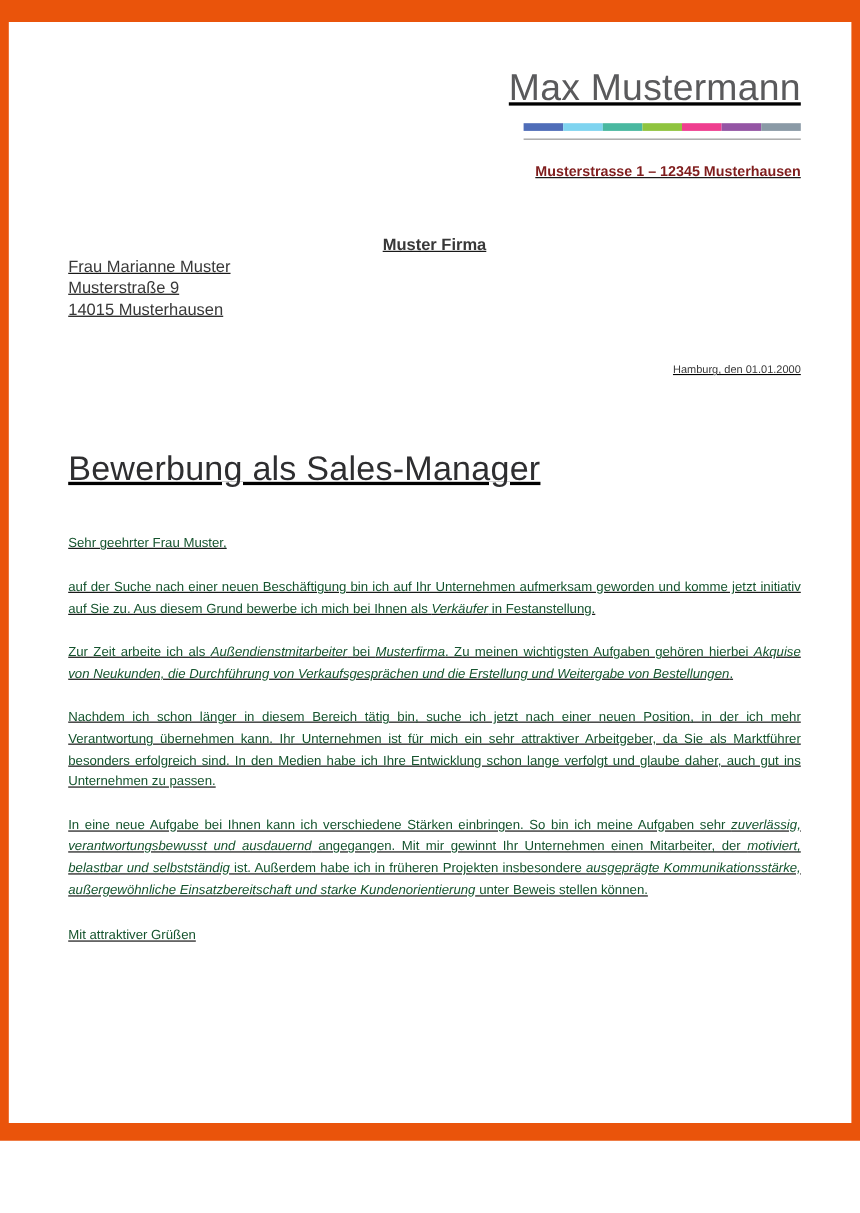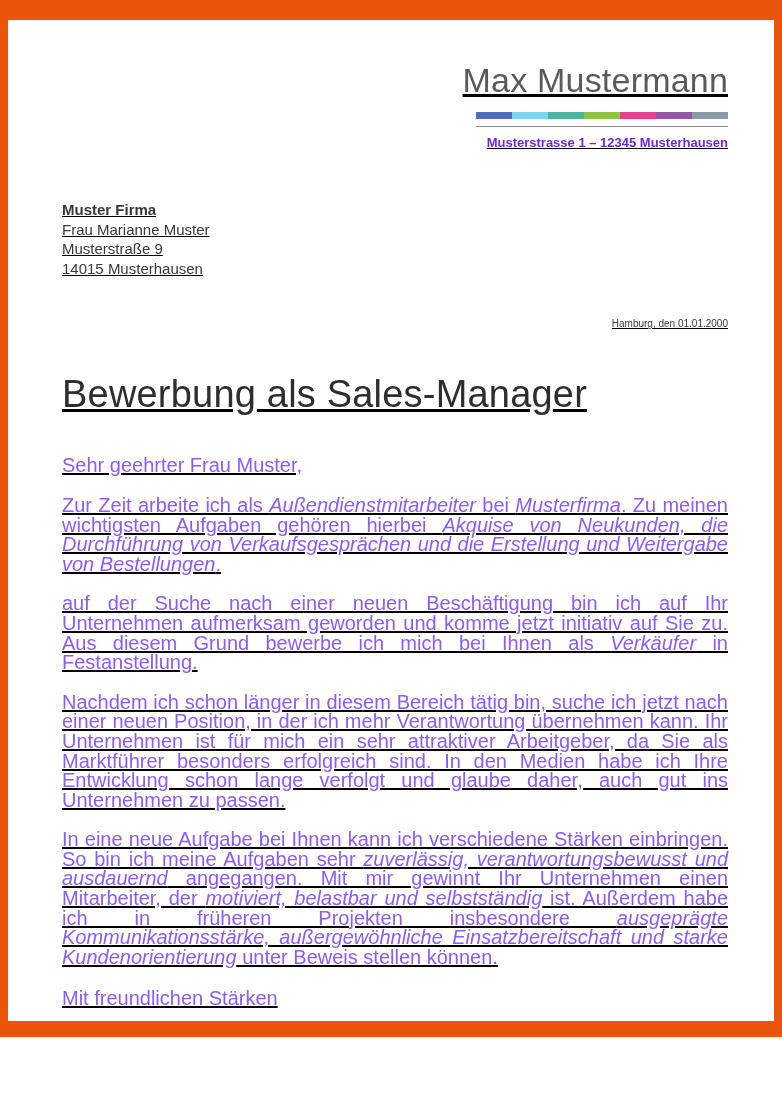--- a/index.html
+++ b/index.html
@@ -42,41 +42,41 @@
     width:252px; height:7px;
     display:flex;
   }
   .stripe-seg { flex:1 1 0; height:100%; }
   .rule {
     margin:7px 0 0 auto;
     width:252px;
     border-top:1px solid #8d8d8d;
   }
   .addr {
-    margin-top:8px;
+    margin-top:21px;
     font-size:13px;
     font-weight:bold;
-    color:#6d28d9;
+    color:#7f1d1d;
   }
   
   .recipient { margin-top:50px; font-size:15px; line-height:19.5px; }
-  .recipient .bold { font-weight:bold; }
+  .recipient .bold { font-weight:bold;text-align:center; }
   .date { margin-top:40px; text-align:right; font-size:10px; }
   h1 {
-    margin-top:44px;
-    font-size:38px;
+    margin-top:66px;
+    font-size:31px;
     font-weight:400;
     color:#2e2e30;
     letter-spacing:0.2px;
   }
   .salutation { margin-top:40px; }
   p {
-    font-size:20px;
+    font-size:12px;
     line-height:19.6px;
-    color:#8b5cf6;
+    color:#14532d;
   }
   p.body { margin-top:20px; text-align:justify; }
   .it { font-style:italic; }
   .closing { margin-top:22px; }
   .watermark {
     position:absolute;
     left:-6px; bottom:34px;
     transform:rotate(-90deg);
     transform-origin:left bottom;
     font-size:11px;
@@ -111,26 +111,26 @@
       <div>Musterstraße 9</div>
       <div>14015 Musterhausen</div>
     </section>
 
     <div class="date">Hamburg, den 01.01.2000</div>
 
     <h1>Bewerbung als Sales-Manager</h1>
 
     <p class="salutation">Sehr geehrter Frau Muster,</p>
 
+    <p class="body"><span>auf der Suche nach einer neuen Beschäftigung bin ich auf Ihr Unternehmen aufmerksam geworden und komme jetzt initiativ auf Sie zu. Aus diesem Grund bewerbe ich mich bei Ihnen als </span><span class="it">Verkäufer</span><span> in Festanstellung.</span></p>
+
     <p class="body"><span>Zur Zeit arbeite ich als </span><span class="it">Außendienstmitarbeiter</span><span> bei </span><span class="it">Musterfirma</span><span>. Zu meinen wichtigsten Aufgaben gehören hierbei </span><span class="it">Akquise von Neukunden, die Durchführung von Verkaufsgesprächen und die Erstellung und Weitergabe von Bestellungen</span><span>.</span></p>
-
-    <p class="body"><span>auf der Suche nach einer neuen Beschäftigung bin ich auf Ihr Unternehmen aufmerksam geworden und komme jetzt initiativ auf Sie zu. Aus diesem Grund bewerbe ich mich bei Ihnen als </span><span class="it">Verkäufer</span><span> in Festanstellung.</span></p>
 
     <p class="body"><span>Nachdem ich schon länger in diesem Bereich tätig bin, suche ich jetzt nach einer neuen Position, in der ich mehr Verantwortung übernehmen kann. Ihr Unternehmen ist für mich ein sehr attraktiver Arbeitgeber, da Sie als Marktführer besonders erfolgreich sind. In den Medien habe ich Ihre Entwicklung schon lange verfolgt und glaube daher, auch gut ins Unternehmen zu passen.</span></p>
 
     <p class="body"><span>In eine neue Aufgabe bei Ihnen kann ich verschiedene Stärken einbringen. So bin ich meine Aufgaben sehr </span><span class="it">zuverlässig, verantwortungsbewusst und ausdauernd</span><span> angegangen. Mit mir gewinnt Ihr Unternehmen einen Mitarbeiter, der </span><span class="it">motiviert, belastbar und selbstständig</span><span> ist. Außerdem habe ich in früheren Projekten insbesondere </span><span class="it">ausgeprägte Kommunikationsstärke, außergewöhnliche Einsatzbereitschaft und starke Kundenorientierung</span><span> unter Beweis stellen können.</span></p>
 
 
-    <p class="closing">Mit freundlichen Stärken</p>
+    <p class="closing">Mit attraktiver Grüßen</p>
 
     <div class="watermark">blog</div>
   </div>
 </div>
 
 </body></html>

